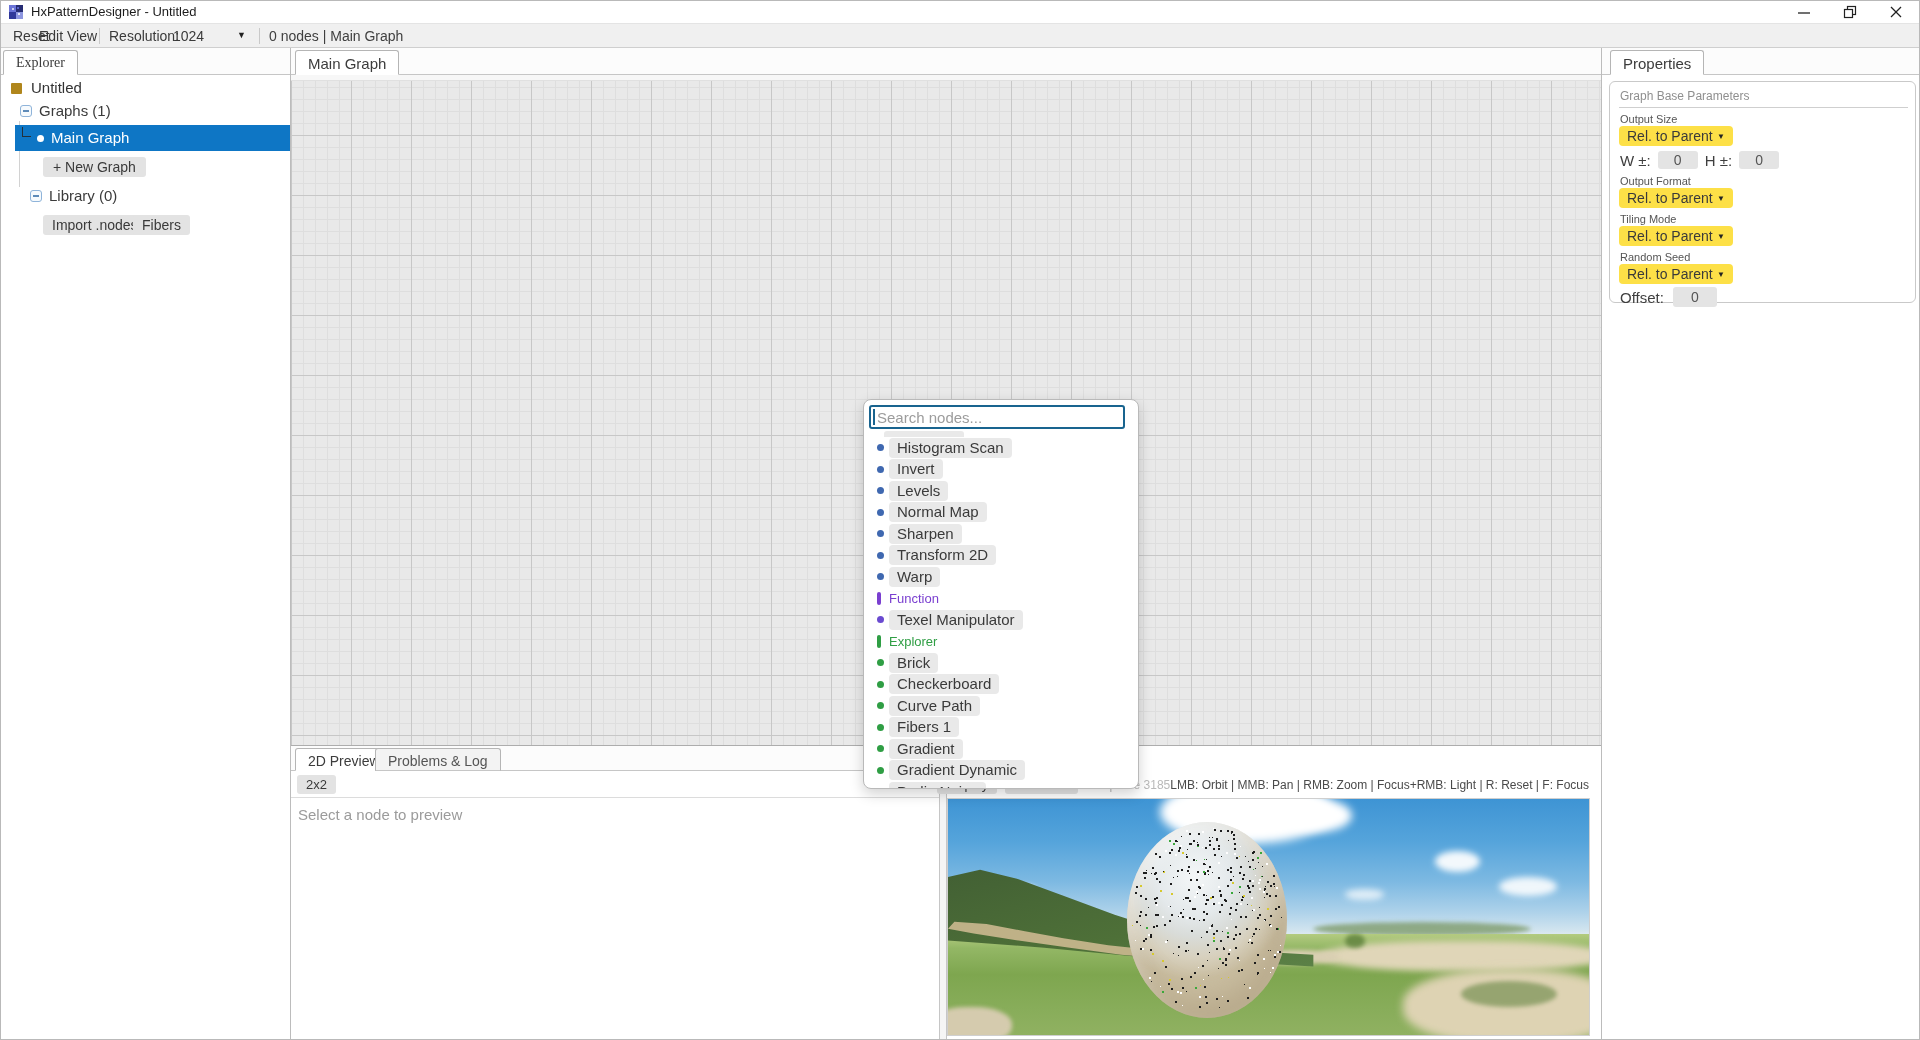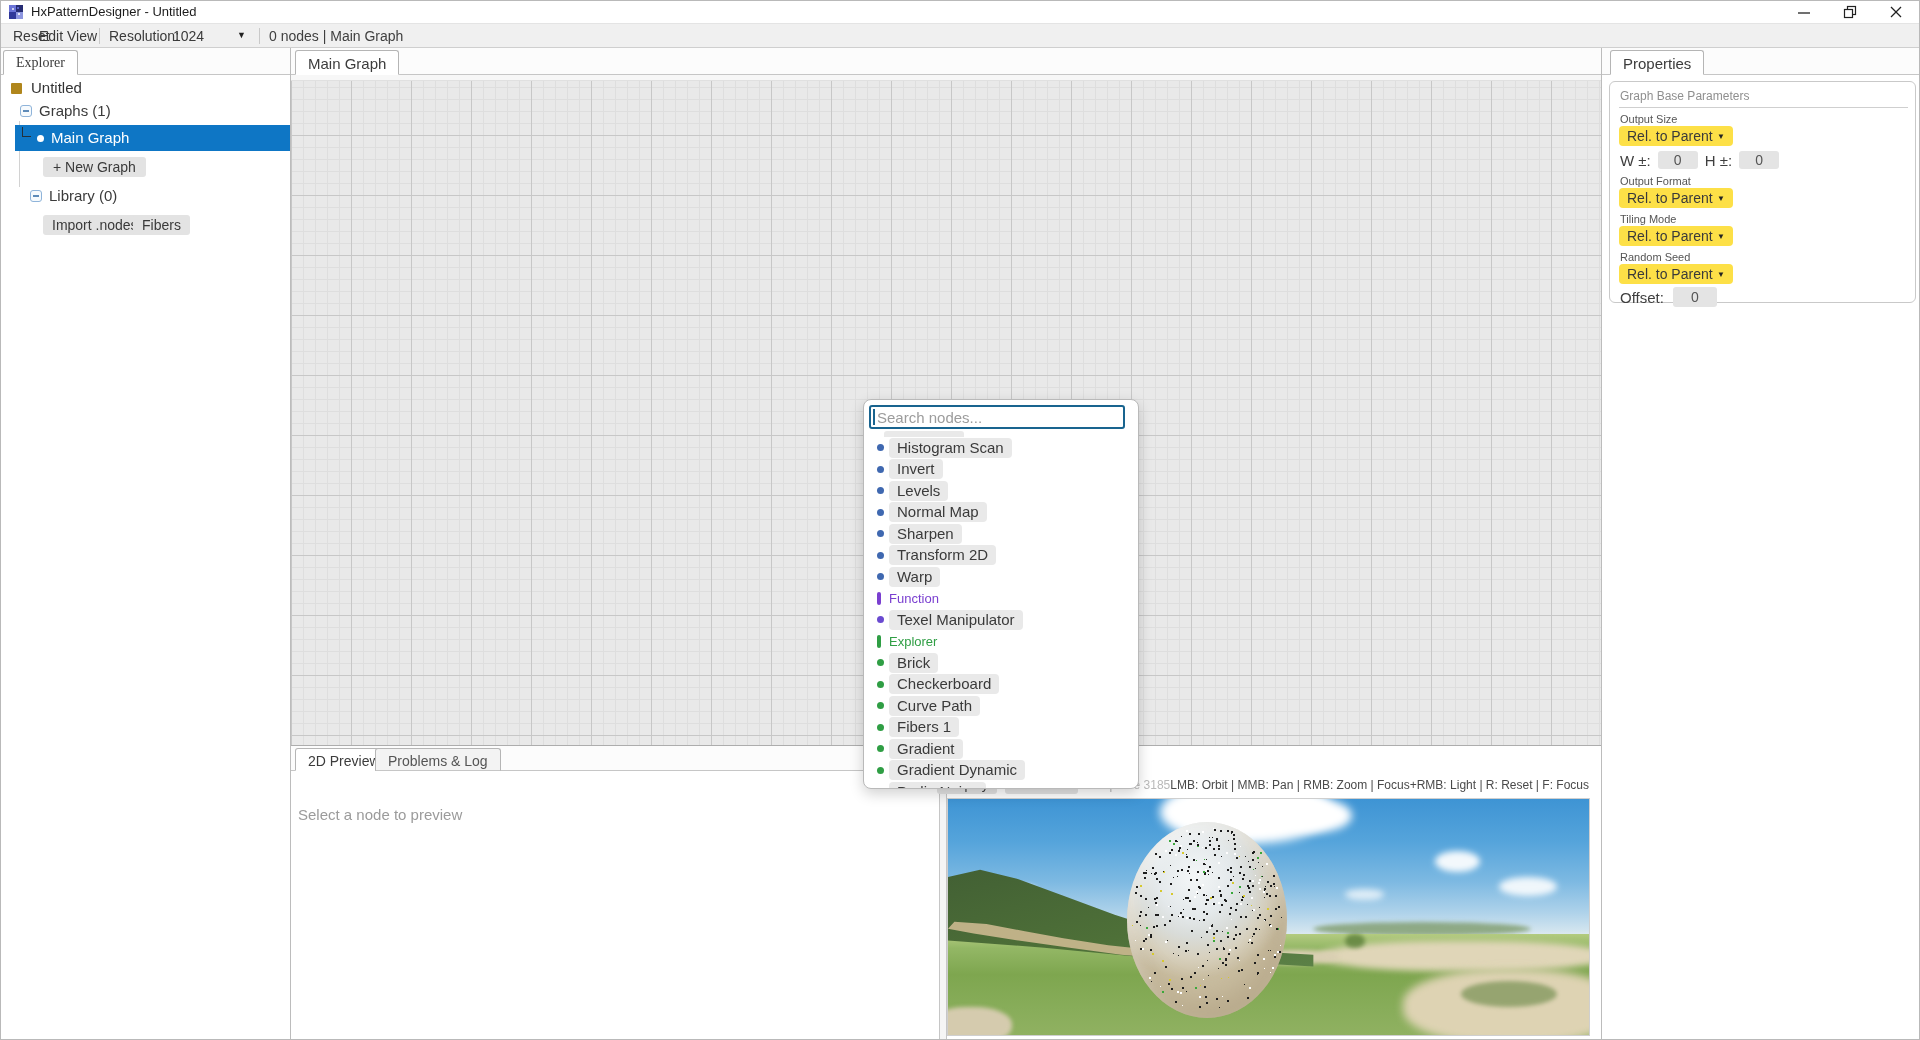--- a/index.html
+++ b/index.html
@@ -230,20 +230,23 @@
   <div class="tabrow" id="center-tabrow">
     <span class="tab" id="maingraph-tab">Main Graph</span>
   </div>
   <div id="canvas"></div>
   <div id="canvas-topstrip"></div>
 
   <div id="bottom">
     <div class="tabrow" id="pv-tabrow">
       <span class="tab" id="tab-2d">2D Preview</span>
       <span class="tab inactive" id="tab-problems">Problems &amp; Log</span>
+    </div>
+    <div id="pv-toolbar">
+      <span class="chip" id="grid-2x2-btn">2x2</span>
     </div>
     <div id="pv-empty">Select a node to preview</div>
 
     <div id="bottom-splitter"></div>
 
     <div id="view3d-toolbar">
       <span class="chip">Display</span>
       <span class="chip">Renderer</span>
       <span id="view3d-sep"></span>
       <span id="mesh-info">Sphere 3185</span>

